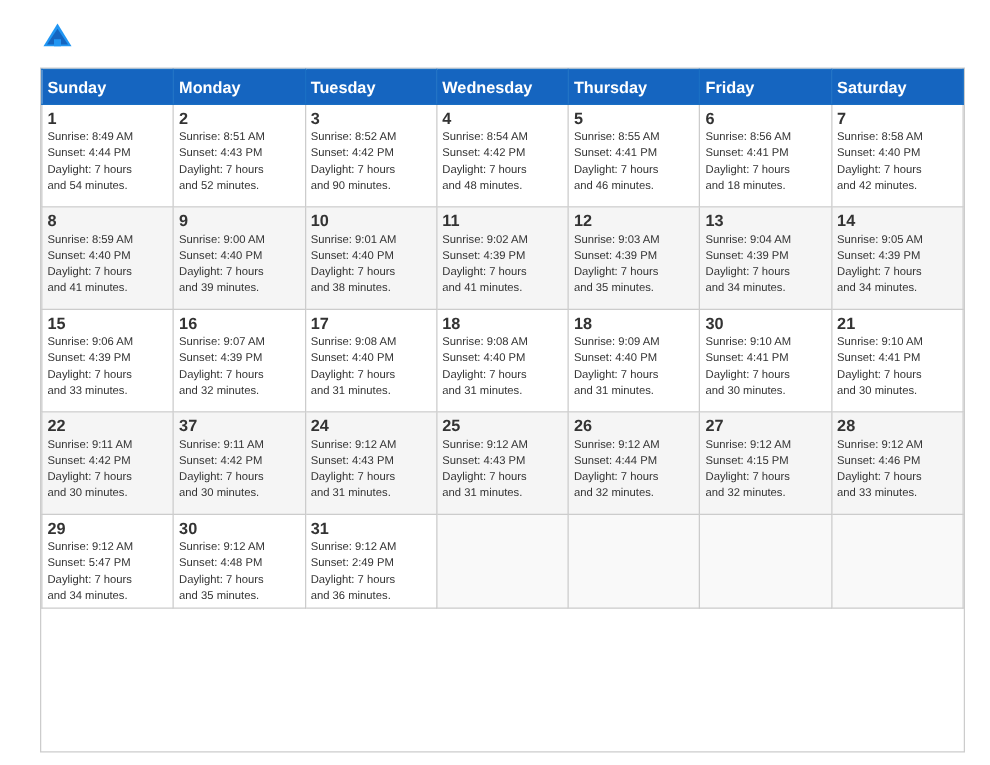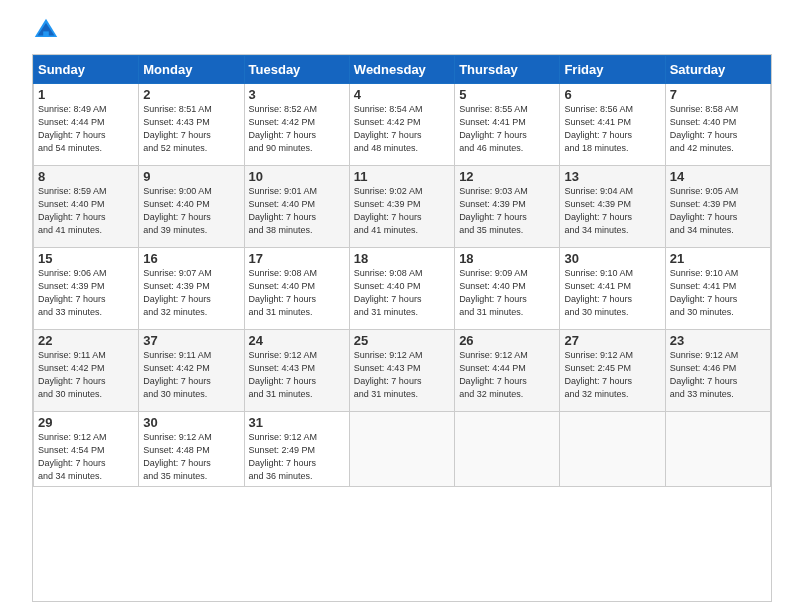--- a/index.html
+++ b/index.html
@@ -378,41 +378,41 @@
           <span>Sunrise: 9:12 AM</span><br>
           <span>Sunset: 4:44 PM</span><br>
           <span>Daylight: 7 hours</span><br>
           <span>and 32 minutes.</span>
         </div>
       </td>
             <td>
         <span class="day-num">27</span>
         <div class="day-info">
           <span>Sunrise: 9:12 AM</span><br>
-          <span>Sunset: 2:45 PM</span><br>
+          <span>Sunset: 4:15 PM</span><br>
           <span>Daylight: 7 hours</span><br>
           <span>and 32 minutes.</span>
         </div>
       </td>
             <td>
-        <span class="day-num">23</span>
+        <span class="day-num">28</span>
         <div class="day-info">
           <span>Sunrise: 9:12 AM</span><br>
           <span>Sunset: 4:46 PM</span><br>
           <span>Daylight: 7 hours</span><br>
           <span>and 33 minutes.</span>
         </div>
       </td>
           </tr>
           <tr>
             <td>
         <span class="day-num">29</span>
         <div class="day-info">
           <span>Sunrise: 9:12 AM</span><br>
-          <span>Sunset: 4:54 PM</span><br>
+          <span>Sunset: 5:47 PM</span><br>
           <span>Daylight: 7 hours</span><br>
           <span>and 34 minutes.</span>
         </div>
       </td>
             <td>
         <span class="day-num">30</span>
         <div class="day-info">
           <span>Sunrise: 9:12 AM</span><br>
           <span>Sunset: 4:48 PM</span><br>
           <span>Daylight: 7 hours</span><br>

